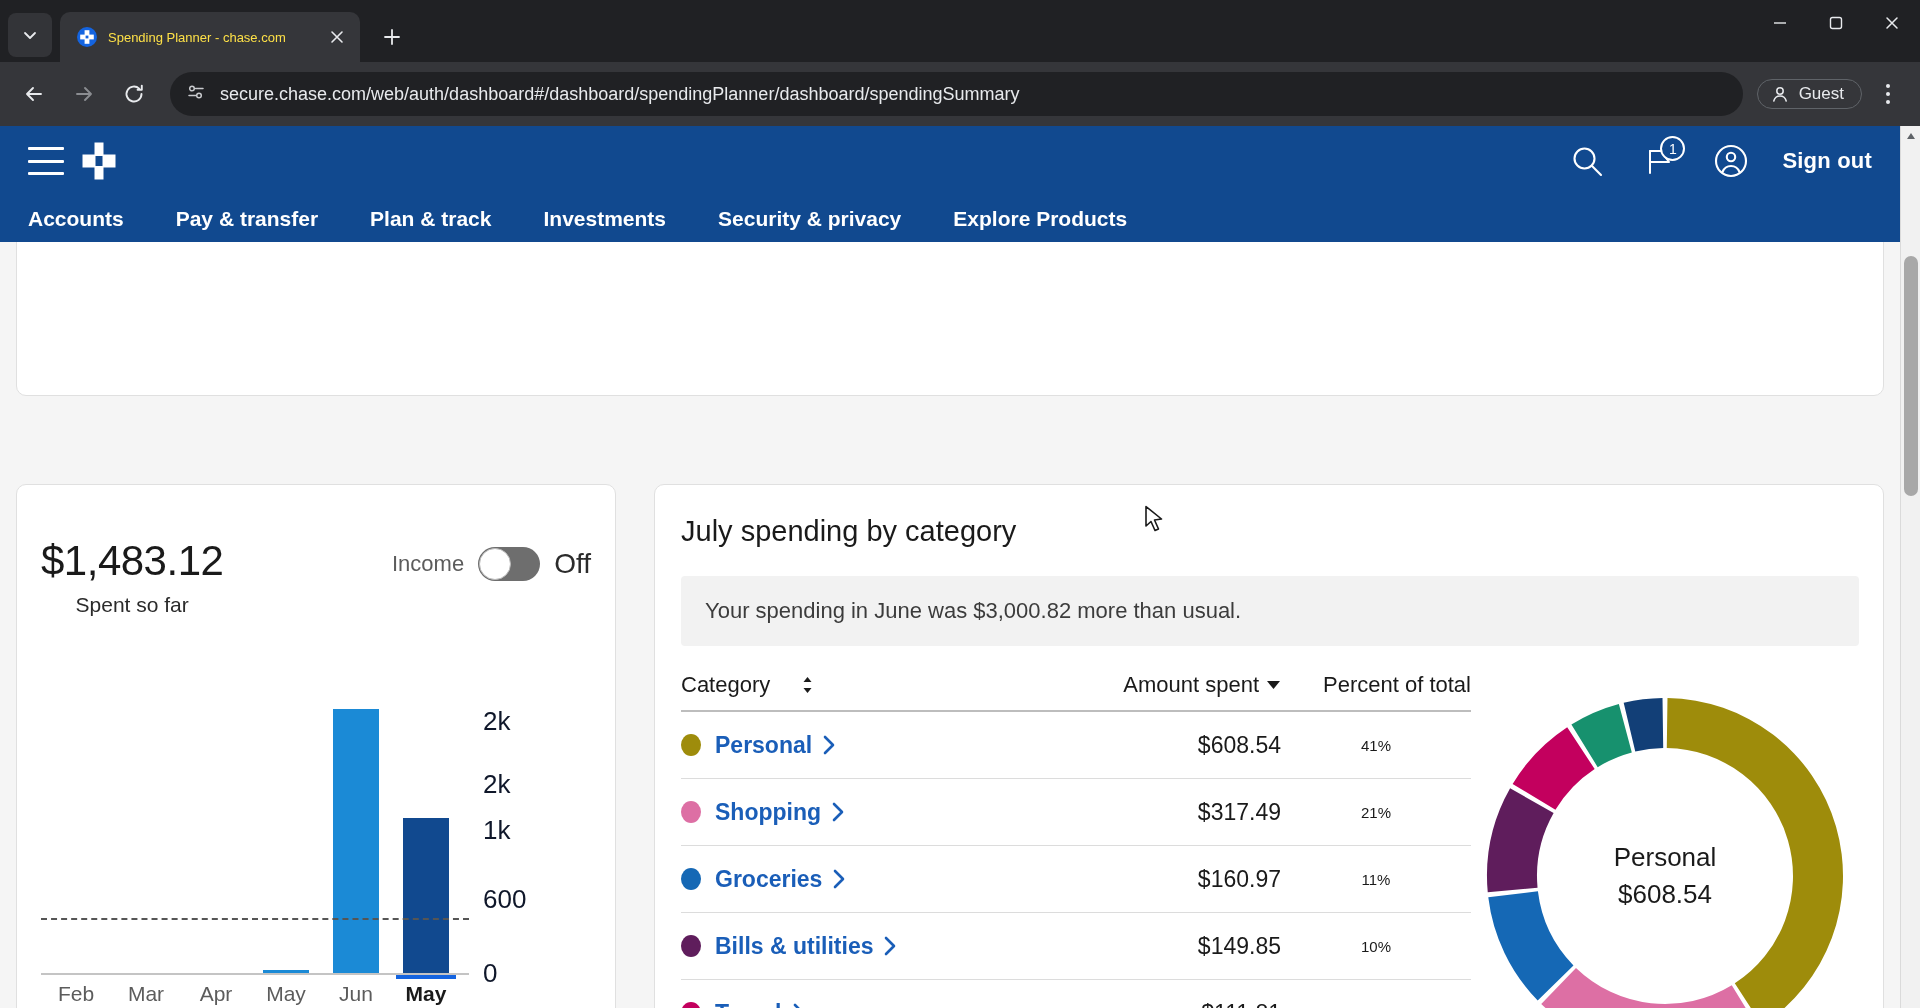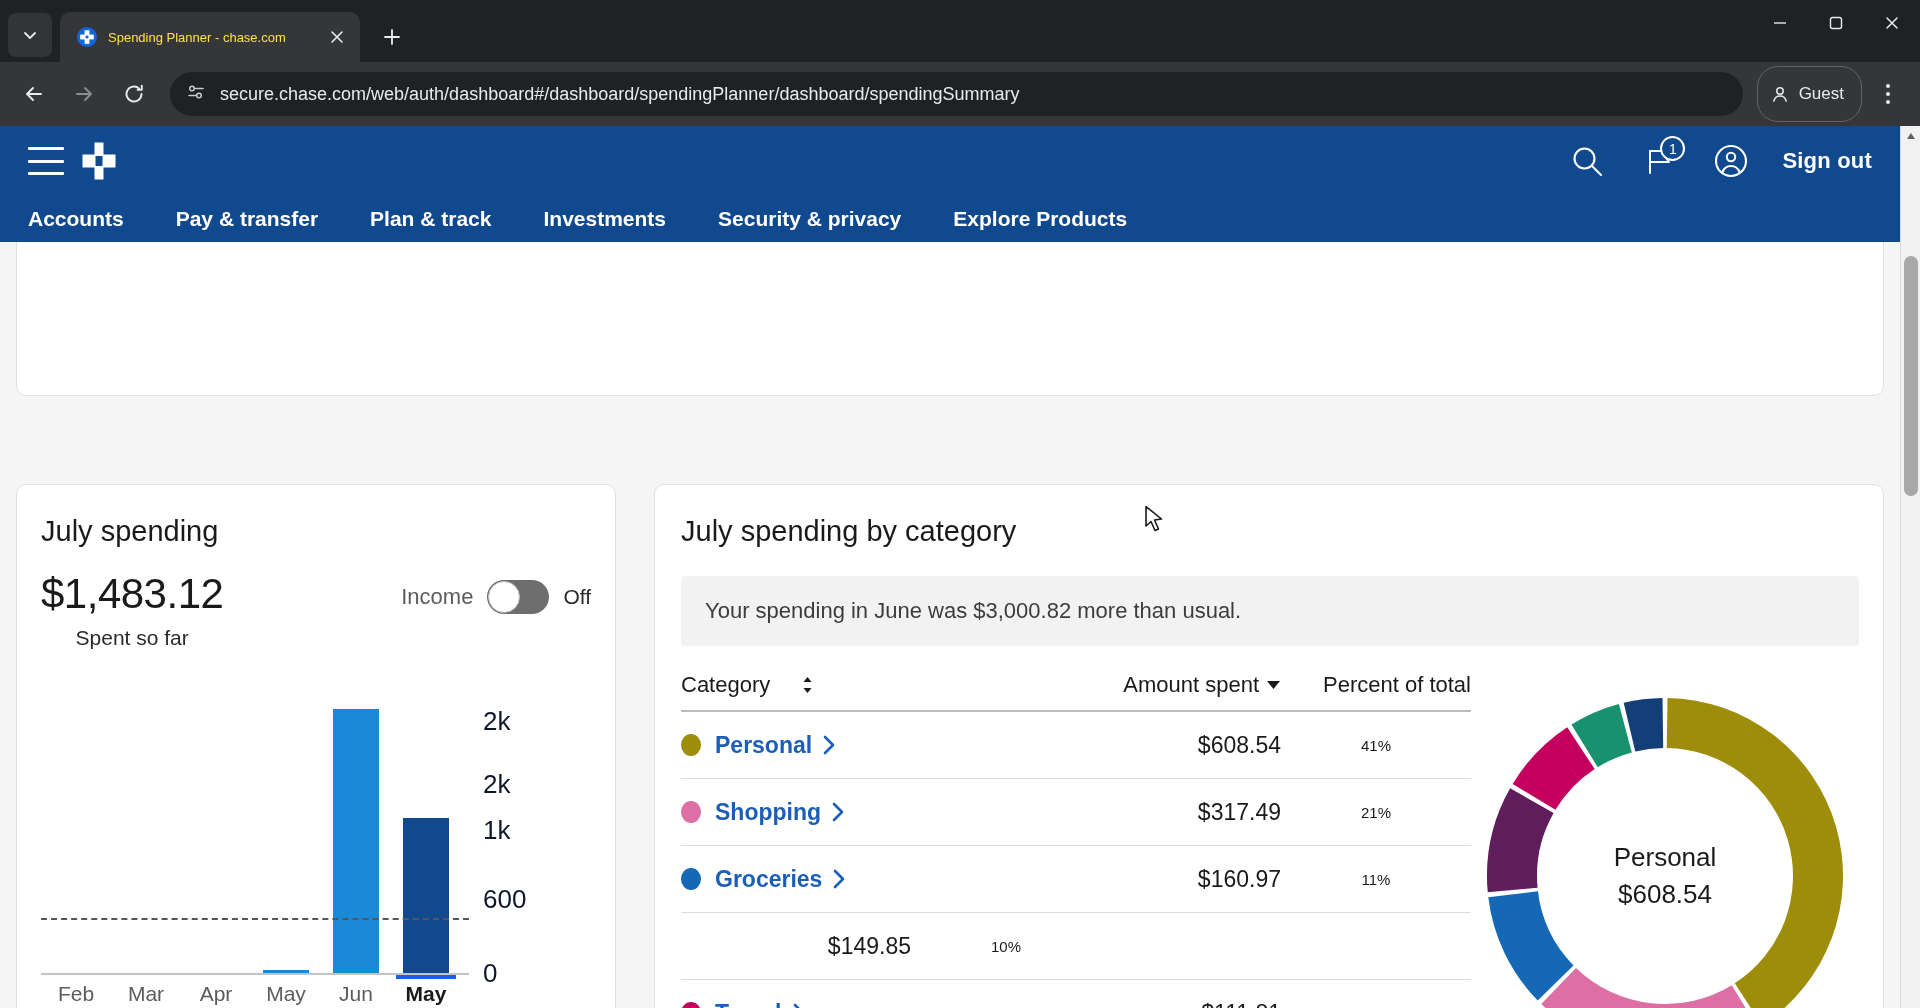--- a/index.html
+++ b/index.html
@@ -51,21 +51,21 @@
     width: 44px; height: 44px; border-radius: 50%; display: flex;
     align-items: center; justify-content: center; cursor: pointer; flex: none;
   }
   .omnibox {
     flex: 1; height: 44px; background: #202124; border-radius: 22px;
     display: flex; align-items: center; padding: 0 16px; gap: 14px; margin: 0 8px;
     cursor: text;
   }
   .omnibox .url { color: #e8eaed; font-size: 18px; white-space: nowrap; overflow: hidden; text-overflow: ellipsis; }
   .profile-pill {
-    height: 56px; border-radius: 21px; border: 1px solid #5f6368; display: flex;
+    height: 30px; border-radius: 21px; border: 1px solid #5f6368; display: flex;
     align-items: center; gap: 9px; padding: 0 17px 0 12px; cursor: pointer; flex:none;
   }
   .profile-pill span { color: #e8eaed; font-size: 17px; }
   .menu-dots { width: 40px; height: 44px; display:flex; align-items:center; justify-content:center; cursor:pointer; flex:none;}
 
   
   .viewport { flex: 1; position: relative; background: #ffffff; overflow: hidden; display:flex; }
   .page { flex: 1; position: relative; background: #f5f5f5; overflow: hidden; }
 
   
@@ -114,21 +114,21 @@
   .toggle-wrap { margin-left: auto; display: flex; align-items: center; gap: 14px; padding-top: 10px; }
   .toggle-lbl { font-size: 22px; color: #5c5c5c; }
   .switch {
     width: 62px; height: 34px; border-radius: 17px; background: #6e6e6e;
     position: relative; cursor: pointer; flex:none;
   }
   .switch .knob {
     position: absolute; top: 1px; left: 1px; width: 32px; height: 32px;
     border-radius: 50%; background: #fff; border: 1px solid #b9b9b9;
   }
-  .toggle-state { font-size: 21px; color: #2b2b2b; }
+  .toggle-state { font-size: 28px; color: #2b2b2b; }
 
   
   .chart-area { position: absolute; left: 24px; right: 24px; top: 205px; height: 330px; }
   .plot { position: absolute; left: 0; top: 0; width: 420px; height: 285px; }
   .baseline { position: absolute; left: 0; right: -8px; bottom: 0; height: 2px; background: #c4c4c4; }
   .dashline { position: absolute; left: 0; right: -8px; bottom: 55px; border-top: 2px dashed #555; }
   .bars { position: absolute; left: 0; right: 0; bottom: 2px; height: 283px; display: flex; align-items: flex-end; }
   .bar-slot { flex: 1; display: flex; justify-content: center; align-items: flex-end; height: 100%; }
   .bar { width: 46px; background: #1b8ad6; }
   .bar.current { background: #11498f; position: relative; }
@@ -273,21 +273,20 @@
 
   <div class="viewport">
     <div class="page">
 
       <div class="content">
         <div class="card-partial"></div>
 
         <div class="cards-row">
 
           <div class="card card-left">
-            <div class="card-title">July spending</div>
 
             <div class="amount-row">
               <div>
                 <div class="big-amount">$1,483.12</div>
                 <div class="spent-label">Spent so far</div>
               </div>
               <div class="toggle-wrap">
                 <span class="toggle-lbl">Income</span>
                 <span class="switch">
                     <span class="knob"></span>
@@ -416,20 +415,29 @@
                           <span>Groceries</span>
                           <svg width="13" height="20" viewBox="0 0 13 20">
                             <path d="M2 2l8 8-8 8" stroke="#1a5eb8" stroke-width="2.6" fill="none" stroke-linecap="round" stroke-linejoin="round"></path>
                           </svg>
                         </span>
                       </div>
                       <div class="td-amt">$160.97</div>
                       <div class="td-pct">11%</div>
                     </div>
                     <div class="trow">
+                      <div class="td-cat">
+                        <span class="cat-dot" style="background:#5f1d5c"></span>
+                        <span class="cat-link">
+                          <span>Bills &amp; utilities</span>
+                          <svg width="13" height="20" viewBox="0 0 13 20">
+                            <path d="M2 2l8 8-8 8" stroke="#1a5eb8" stroke-width="2.6" fill="none" stroke-linecap="round" stroke-linejoin="round"></path>
+                          </svg>
+                        </span>
+                      </div>
                       <div class="td-amt">$149.85</div>
                       <div class="td-pct">10%</div>
                     </div>
                     <div class="trow">
                       <div class="td-cat">
                         <span class="cat-dot" style="background:#c3005e"></span>
                         <span class="cat-link">
                           <span>Travel</span>
                           <svg width="13" height="20" viewBox="0 0 13 20">
                             <path d="M2 2l8 8-8 8" stroke="#1a5eb8" stroke-width="2.6" fill="none" stroke-linecap="round" stroke-linejoin="round"></path>

